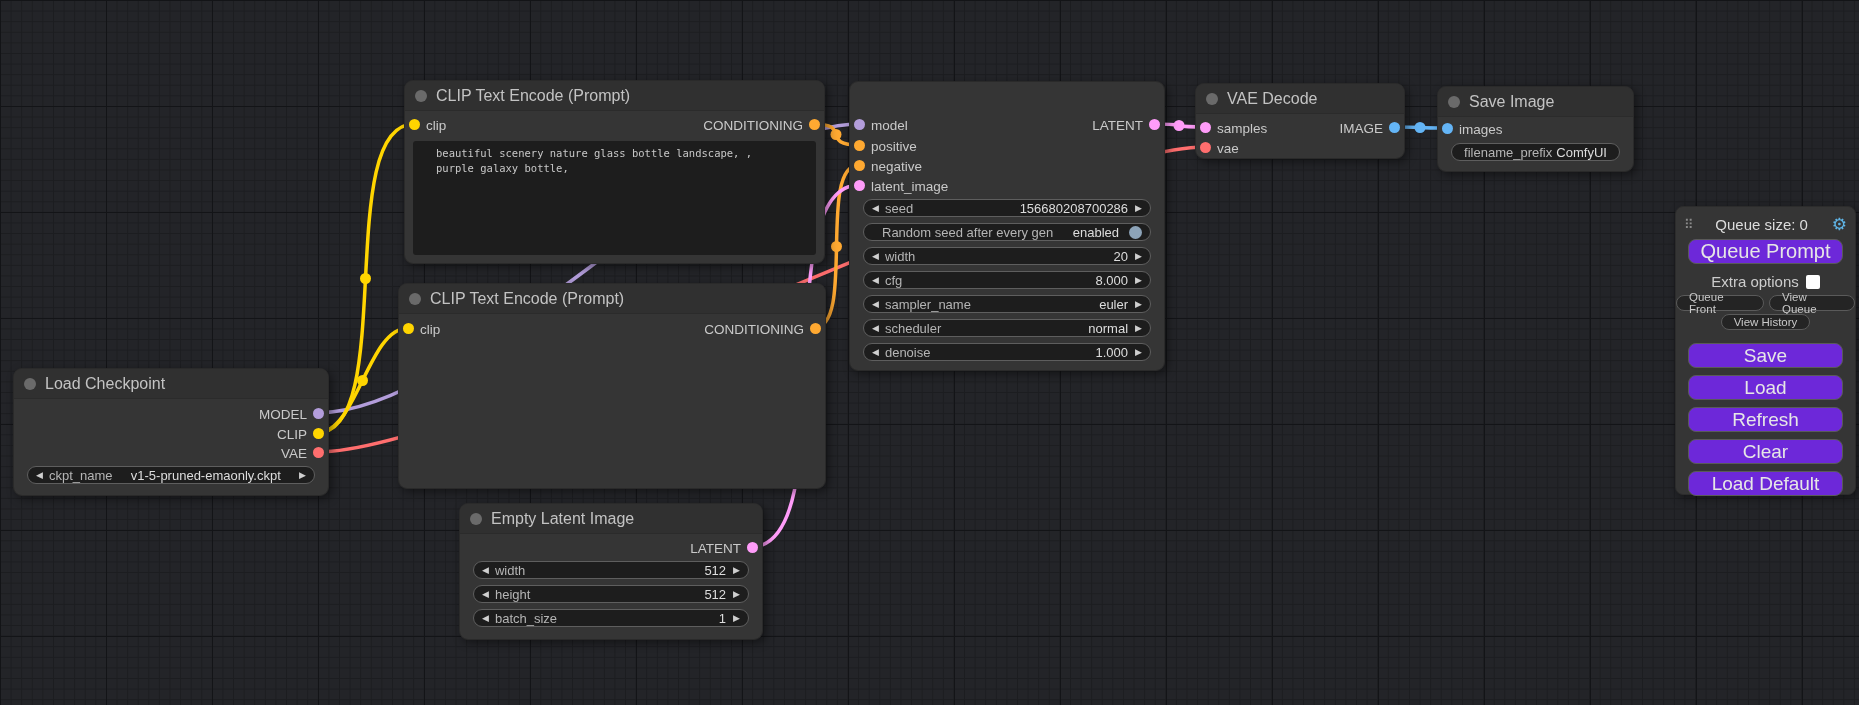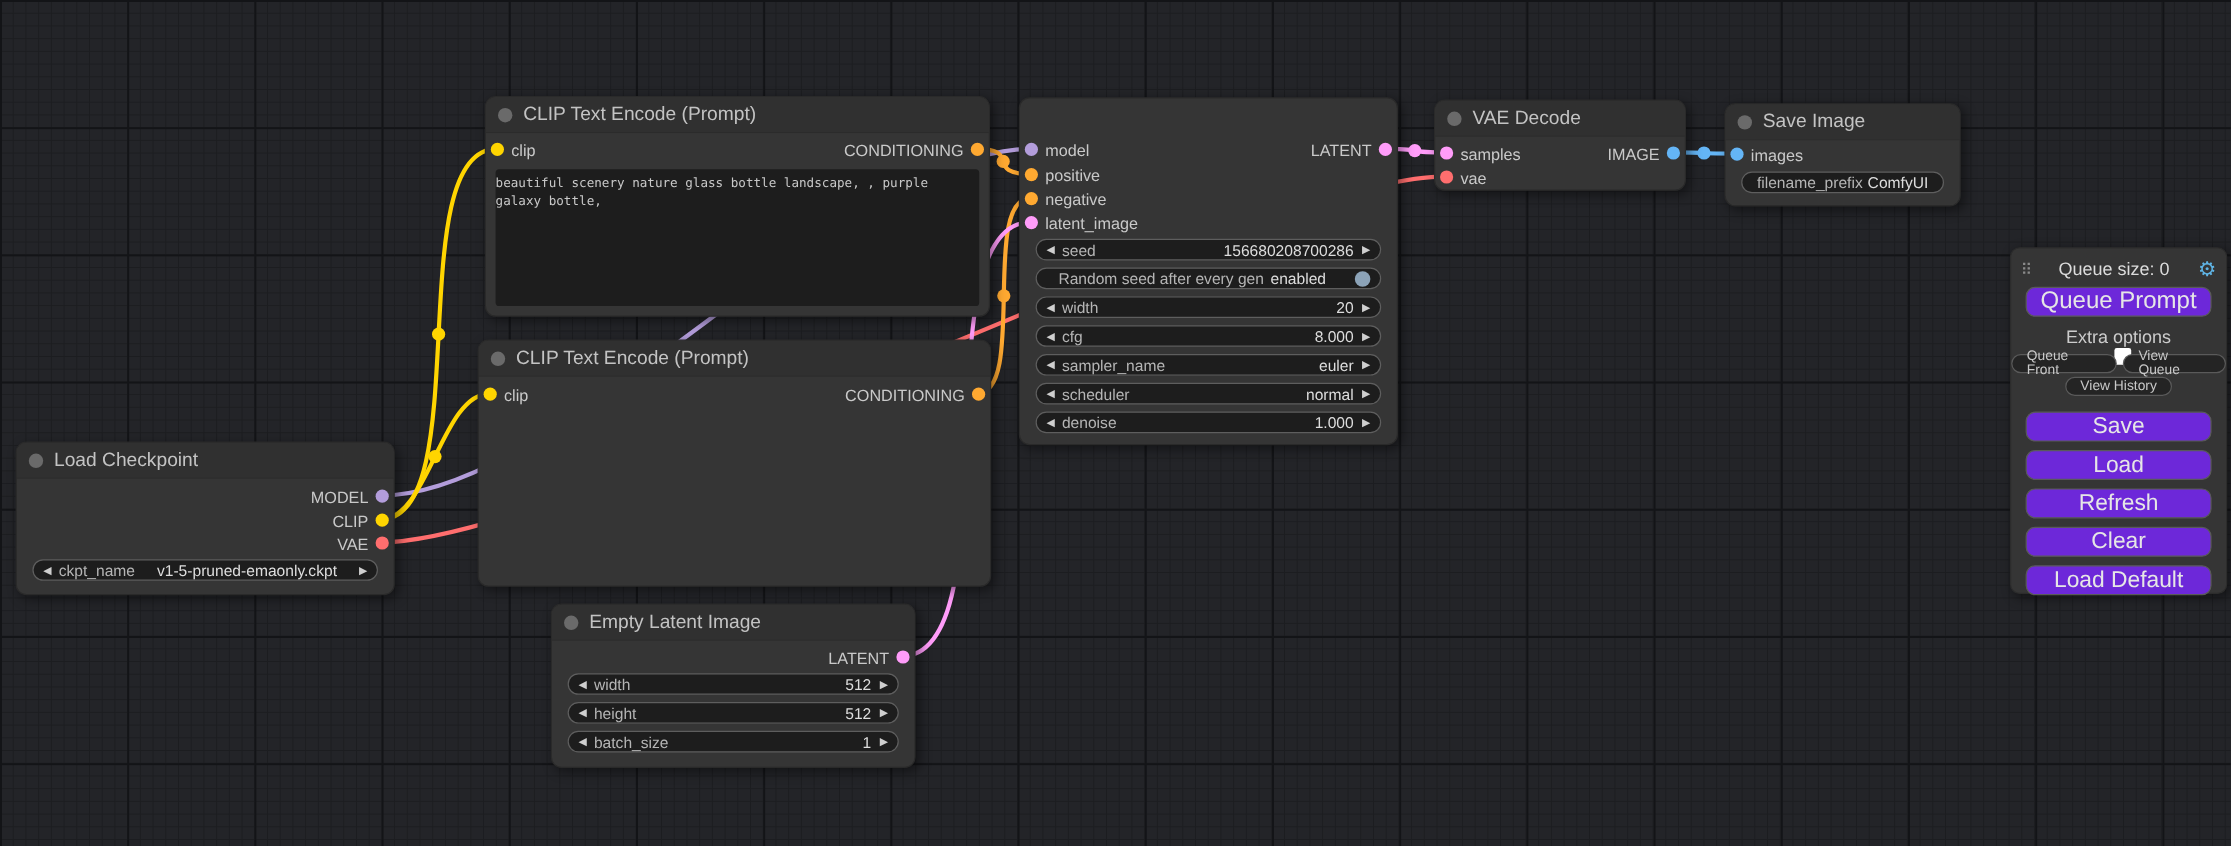--- a/index.html
+++ b/index.html
@@ -39,40 +39,40 @@
     display:flex;align-items:center;padding:0 8px;font-size:13px;color:#c9c9c9;
   }
   .arr{font-size:9px;color:#cfcfcf;flex:none;line-height:18px;}
   .wlabel{margin-left:6px;color:#b5b5b5;white-space:nowrap;}
   .wvalue{margin-left:auto;margin-right:7px;color:#dddddd;white-space:nowrap;}
   .wvalue.centered{margin:0 auto;}
   .toggle-circle{width:13px;height:13px;border-radius:50%;flex:none;margin-left:6px;}
   .textbox{
     position:absolute;left:8px;right:8px;background:#1d1d1d;border-radius:3px;
     font-family:"DejaVu Sans Mono",monospace;font-size:10.5px;line-height:1.45;
-    color:#c8c8c8;padding:5px 0;box-sizing:border-box;white-space:pre-wrap;overflow:hidden;
+    color:#c8c8c8;padding:5px 23px;box-sizing:border-box;white-space:pre-wrap;overflow:hidden;
   }
   
   .queue-panel{
     position:absolute;z-index:3;left:1675px;top:206px;width:181px;height:289px;
     background:#353535;border:1px solid #2c2c2c;border-radius:8px;
     box-shadow:3px 3px 10px rgba(0,0,0,.45);box-sizing:border-box;
   }
   .qp-header{position:absolute;top:7px;left:8px;right:8px;height:20px;display:flex;align-items:center;}
   .qp-handle{color:#8a8a8a;font-size:13px;letter-spacing:-2px;cursor:grab;}
   .qp-title{flex:1;text-align:center;font-size:15px;color:#dcdcdc;}
   .qp-gear{font-size:17px;line-height:17px;}
   .qp-btn{
     position:absolute;left:12px;right:12px;height:25px;box-sizing:border-box;
     background:#6d28d9;border:1px solid #5a5a5a;border-radius:8px;
     color:#e6e6e6;display:flex;align-items:center;justify-content:center;cursor:pointer;
   }
   .qp-btn.big{font-size:19px;text-align:center;}
   .qp-prompt{top:32px;font-size:20px;}
-  .qp-extra{position:absolute;top:66px;left:0;right:0;display:flex;align-items:center;justify-content:center;font-size:15px;color:#cccccc;flex-direction:column;}
+  .qp-extra{position:absolute;top:66px;left:0;right:0;display:flex;align-items:center;justify-content:center;font-size:15px;color:#cccccc;}
   .qp-checkbox{width:14px;height:14px;background:#ffffff;border-radius:2px;margin-left:7px;}
   .qp-smallrow{position:absolute;top:88px;left:0;right:0;display:flex;justify-content:center;gap:5px;}
   .qp-small{
     height:16px;box-sizing:border-box;background:#242424;border:1px solid #5a5a5a;border-radius:8px;
     color:#c9c9c9;font-size:11.5px;display:flex;align-items:center;justify-content:center;padding:0 12px;cursor:pointer;
   }
   .qp-historyrow{position:absolute;top:107px;left:0;right:0;display:flex;justify-content:center;}
 </style>
 </head>
 <body>
@@ -168,21 +168,21 @@
   </div>
 
   <div class="widget" style="top:117px">
     <span class="arr">◀</span>
     <span class="wlabel">seed</span>
     <span class="wvalue">156680208700286</span>
     <span class="arr">▶</span>
   </div>
   <div class="widget" style="top:141px">
     <span class="wlabel" style="margin-left:10px">Random seed after every gen</span>
-    <span class="wvalue" style="margin-right:18px">enabled</span>
+    <span class="wvalue" style="margin-right:4px">enabled</span>
     <span class="toggle-circle" style="background: rgb(140, 163, 184);"></span>
   </div>
   <div class="widget" style="top:165px">
     <span class="arr">◀</span>
     <span class="wlabel">width</span>
     <span class="wvalue">20</span>
     <span class="arr">▶</span>
   </div>
   <div class="widget" style="top:189px">
     <span class="arr">◀</span>

